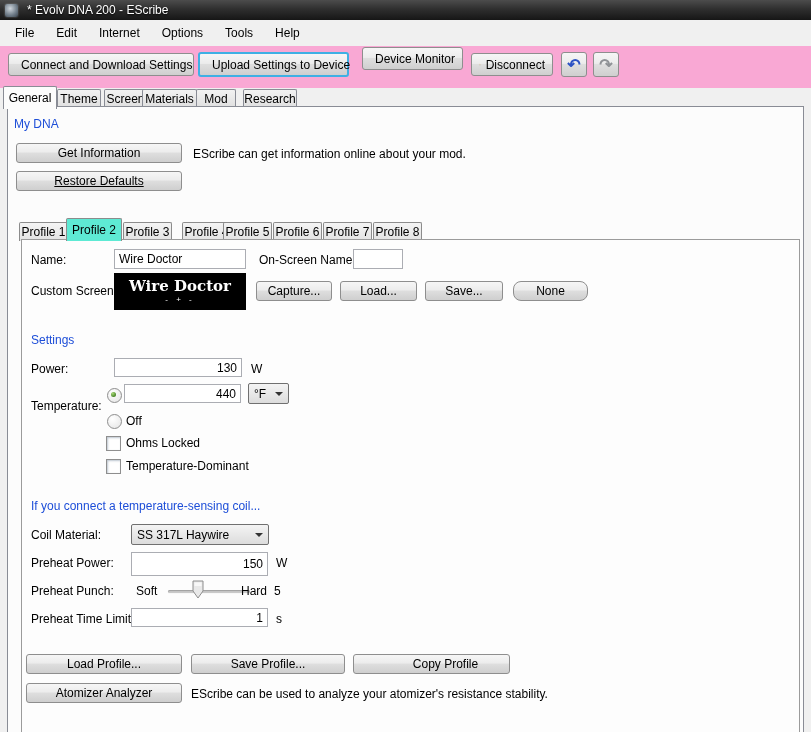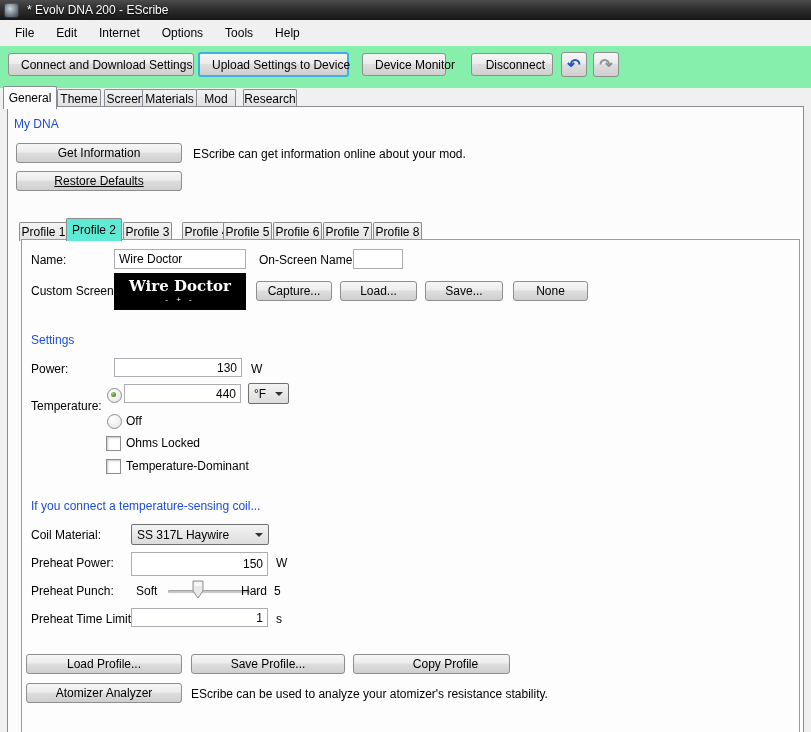--- a/index.html
+++ b/index.html
@@ -15,21 +15,21 @@
   #titlebar .app-ico{width:13px;height:13px;margin:0 9px 0 5px;border-radius:2px;
     background:radial-gradient(circle at 40% 35%,#cfd6dd 0%,#6d7a86 60%,#39424c 100%);
     box-shadow:0 0 2px rgba(255,255,255,.4);}
   #titlebar .ttl{font-size:12px;text-shadow:0 1px 2px #000;}
 
   
   #menubar{left:0;top:20px;width:811px;height:26px;background:#f0f0f0;display:flex;align-items:center;padding-left:4px;}
   .menu-item{padding:4px 11px;cursor:default;}
 
   
-  #toolbar{left:0;top:46px;width:811px;height:42px;background:#86efac;}
+  #toolbar{left:0;top:46px;width:811px;height:42px;background:#f9a8d4;}
   .tbtn{position:absolute;box-sizing:border-box;height:23px;border:1px solid #8e8e8e;border-radius:3px;
     background:linear-gradient(to bottom,#f6f6f6 0%,#ececec 45%,#dedede 50%,#cfcfcf 100%);
     display:flex;align-items:center;padding:0 7px;gap:5px;white-space:nowrap;}
   .tbtn.hl{border:2px solid #3fb0e4;}
   .sq{width:26px;justify-content:center;padding:0;}
   .status-txt{position:absolute;left:628px;top:59px;}
 
   
   .tabstrip{position:absolute;left:0;top:88px;width:811px;height:19px;}
   .tab{position:absolute;height:18px;top:1px;border:1px solid #898c95;border-bottom:none;
@@ -108,21 +108,21 @@
       </svg>
       <span>Connect and Download Settings</span>
     </div>
     <div class="tbtn hl" style="left:198px;top:6px;width:151px;height:25px;">
       <svg width="14" height="12" viewBox="0 0 14 12">
         <rect x="1" y="8" width="9" height="3" rx="1.5" fill="#cdd3d8" stroke="#8a9096" stroke-width="0.7"></rect>
         <path d="M4 9 Q4 4 9 4 L9 2 L13 5 L9 8 L9 6 Q6 6 6 9 Z" fill="#d3b44a" stroke="#9a7e24" stroke-width="0.6"></path>
       </svg>
       <span>Upload Settings to Device</span>
     </div>
-    <div class="tbtn" style="left:362px;top:7px;width:84px;">
+    <div class="tbtn" style="left:362px;top:1px;width:101px;">
       <svg width="13" height="13" viewBox="0 0 13 13">
         <circle cx="5" cy="5" r="3.4" fill="#e8f1fa" stroke="#3b6ea5" stroke-width="1.4"></circle>
         <line x1="7.6" y1="7.6" x2="11.5" y2="11.5" stroke="#5a5a5a" stroke-width="2"></line>
       </svg>
       <span>Device Monitor</span>
     </div>
     <div class="tbtn" style="left:471px;top:7px;width:82px;">
       <svg width="12" height="12" viewBox="0 0 12 12">
         <path d="M2 7 A4 4 0 0 1 9 3" fill="none" stroke="#e3a23c" stroke-width="1.6"></path>
         <path d="M10 5 A4 4 0 0 1 3 9" fill="none" stroke="#b9bcc0" stroke-width="1.6"></path>
@@ -201,21 +201,21 @@
     <input class="txt" style="left: 345px; top: 142px; width: 50px;" value="">
 
     <span class="lbl" style="left:23px;top:177px;">Custom Screen:</span>
     <div id="screenbox" class="abs">
       <span class="l1">Wire Doctor</span>
       <span class="l2">- + -</span>
     </div>
     <div class="btn" style="left:248px;top:174px;width:76px;">Capture...</div>
     <div class="btn" style="left:332px;top:174px;width:77px;">Load...</div>
     <div class="btn" style="left:417px;top:174px;width:78px;">Save...</div>
-    <div class="btn" style="left:505px;top:174px;width:75px;">None</div>
+    <div class="btn" style="left:505px;top:174px;width:75px;border-radius:8px;">None</div>
 
     <div class="heading" style="left:23px;top:226px;">Settings</div>
     <span class="lbl" style="left:23px;top:255px;">Power:</span>
     <input class="txt num" style="left: 106px; top: 251px; width: 128px; height: 19px;" value="130">
     <span class="lbl" style="left:243px;top:255px;">W</span>
 
     <div class="radio on" style="left:99px;top:281px;"></div>
     <input class="txt num" style="left: 116px; top: 277px; width: 117px; height: 19px;" value="440">
     <div class="combo" style="left:240px;top:276px;width:41px;">
       <span class="ctext">°F</span>

